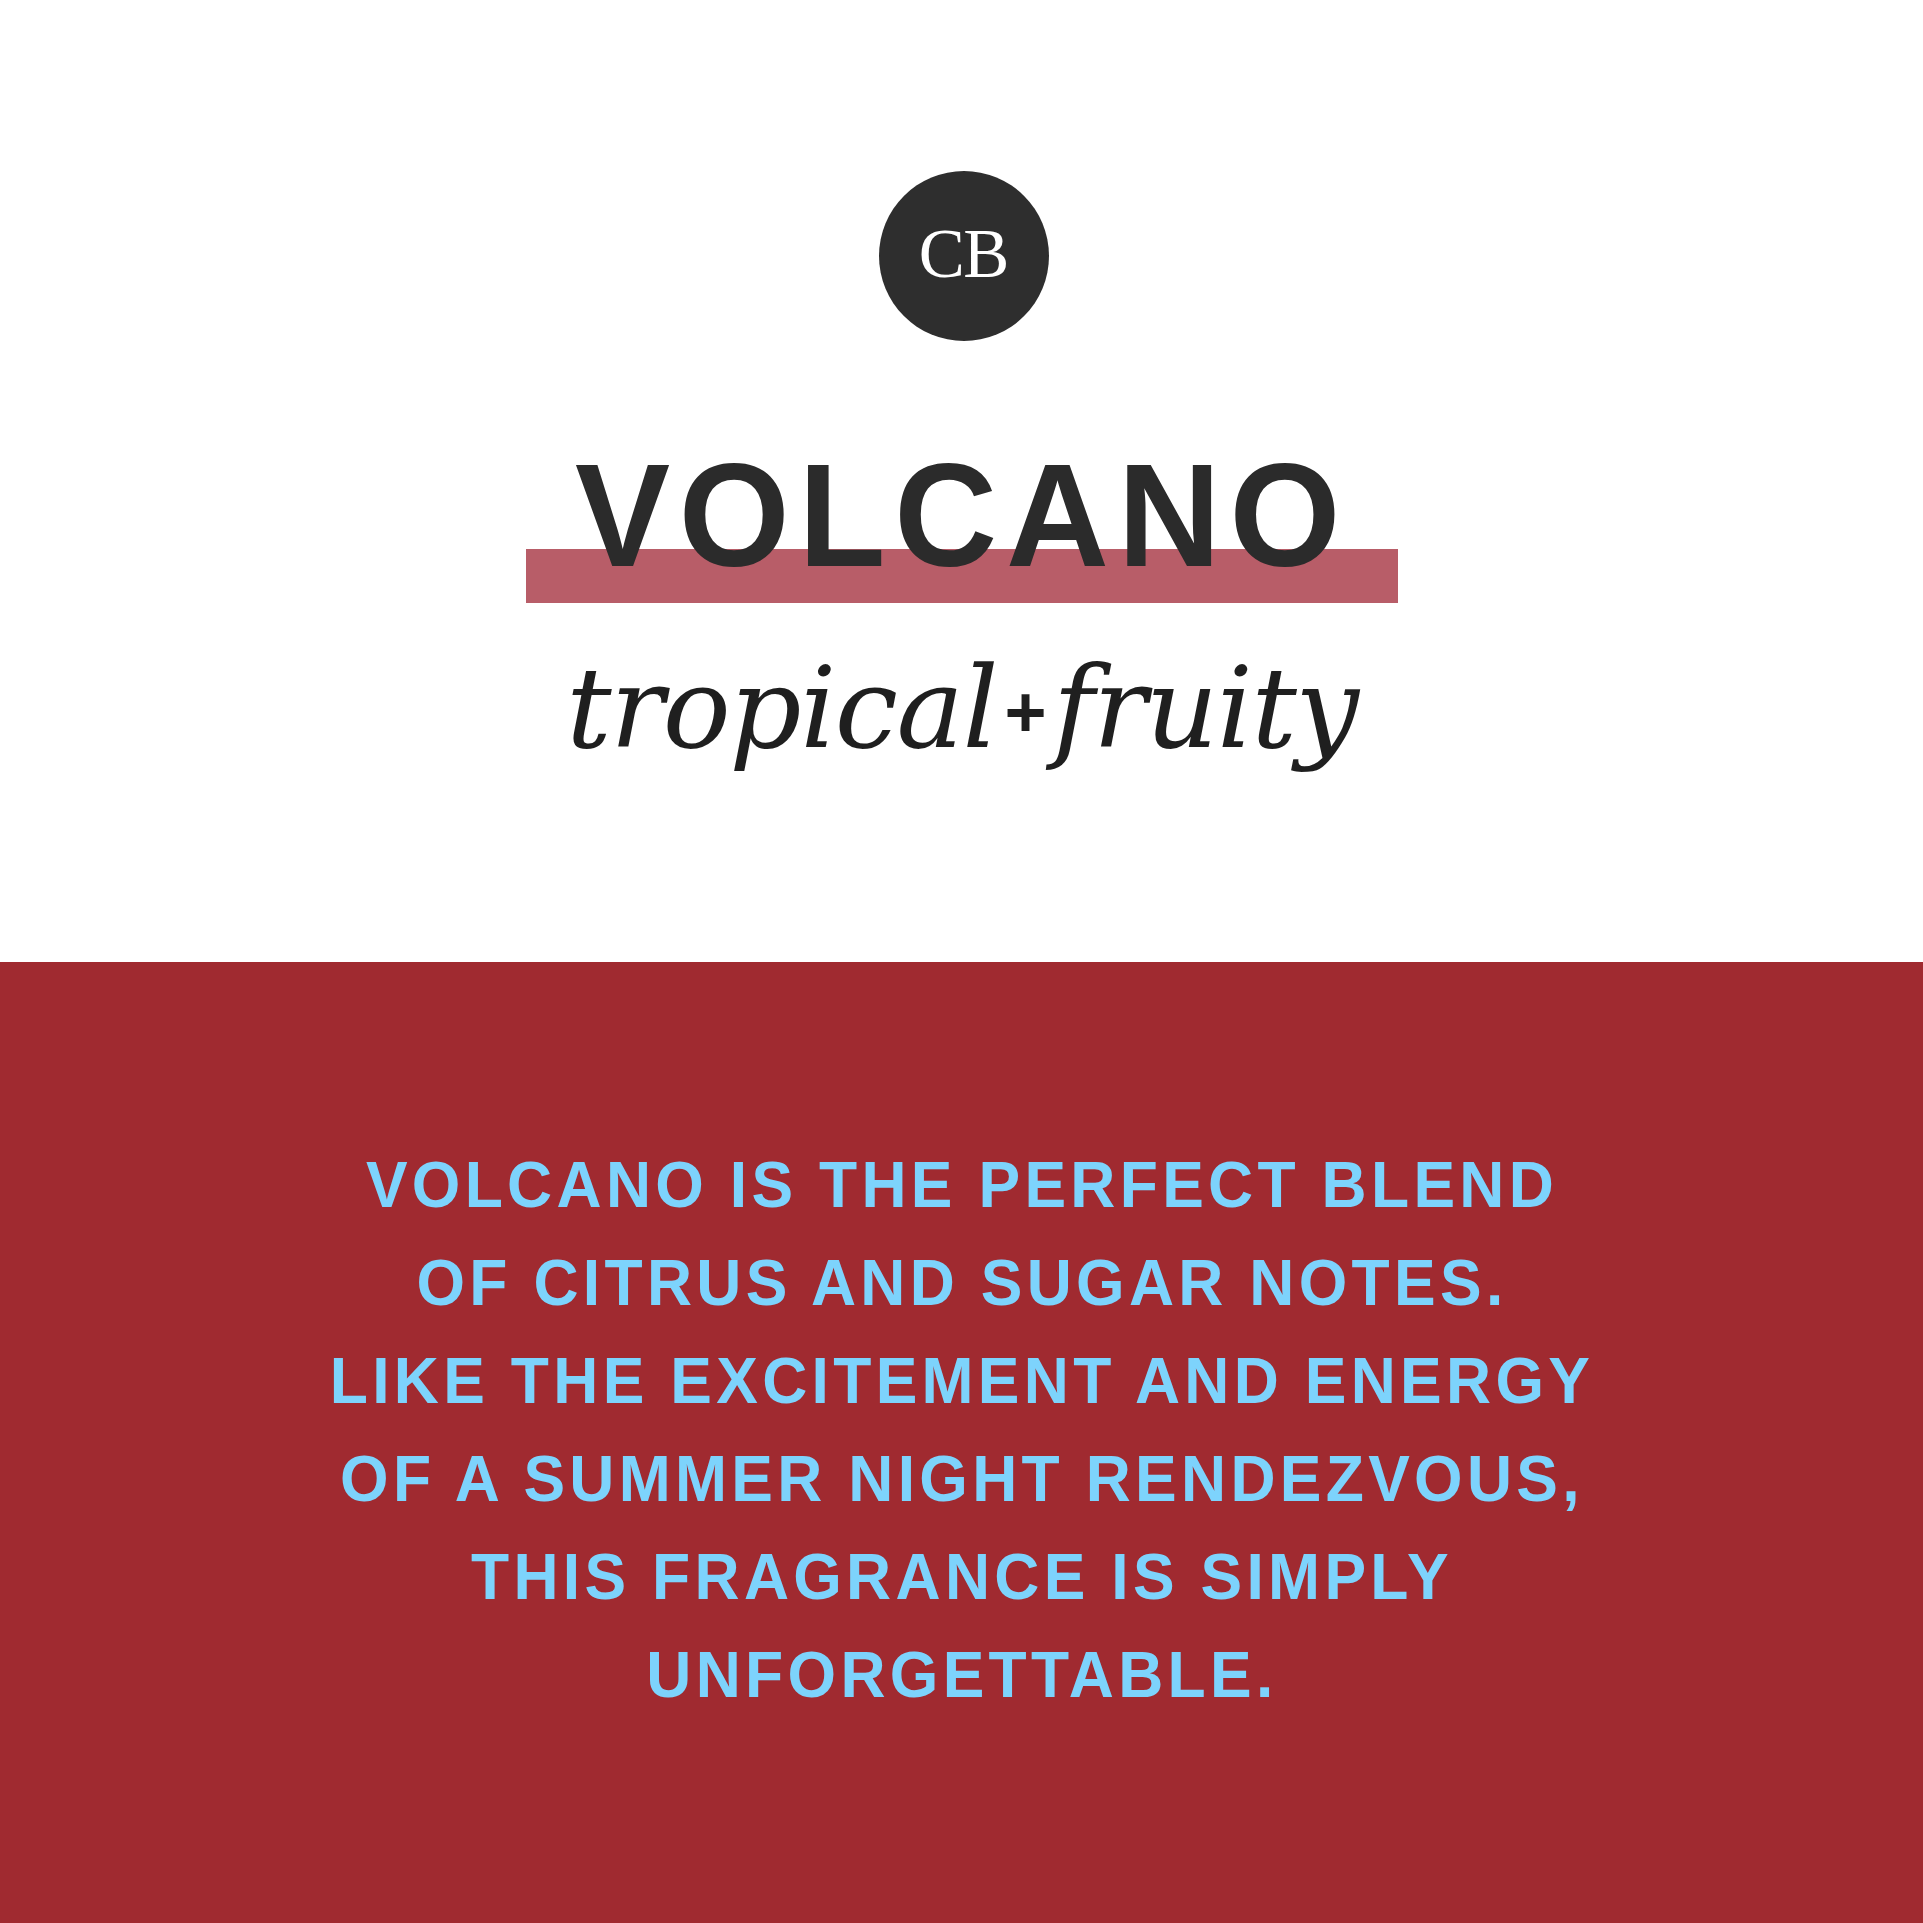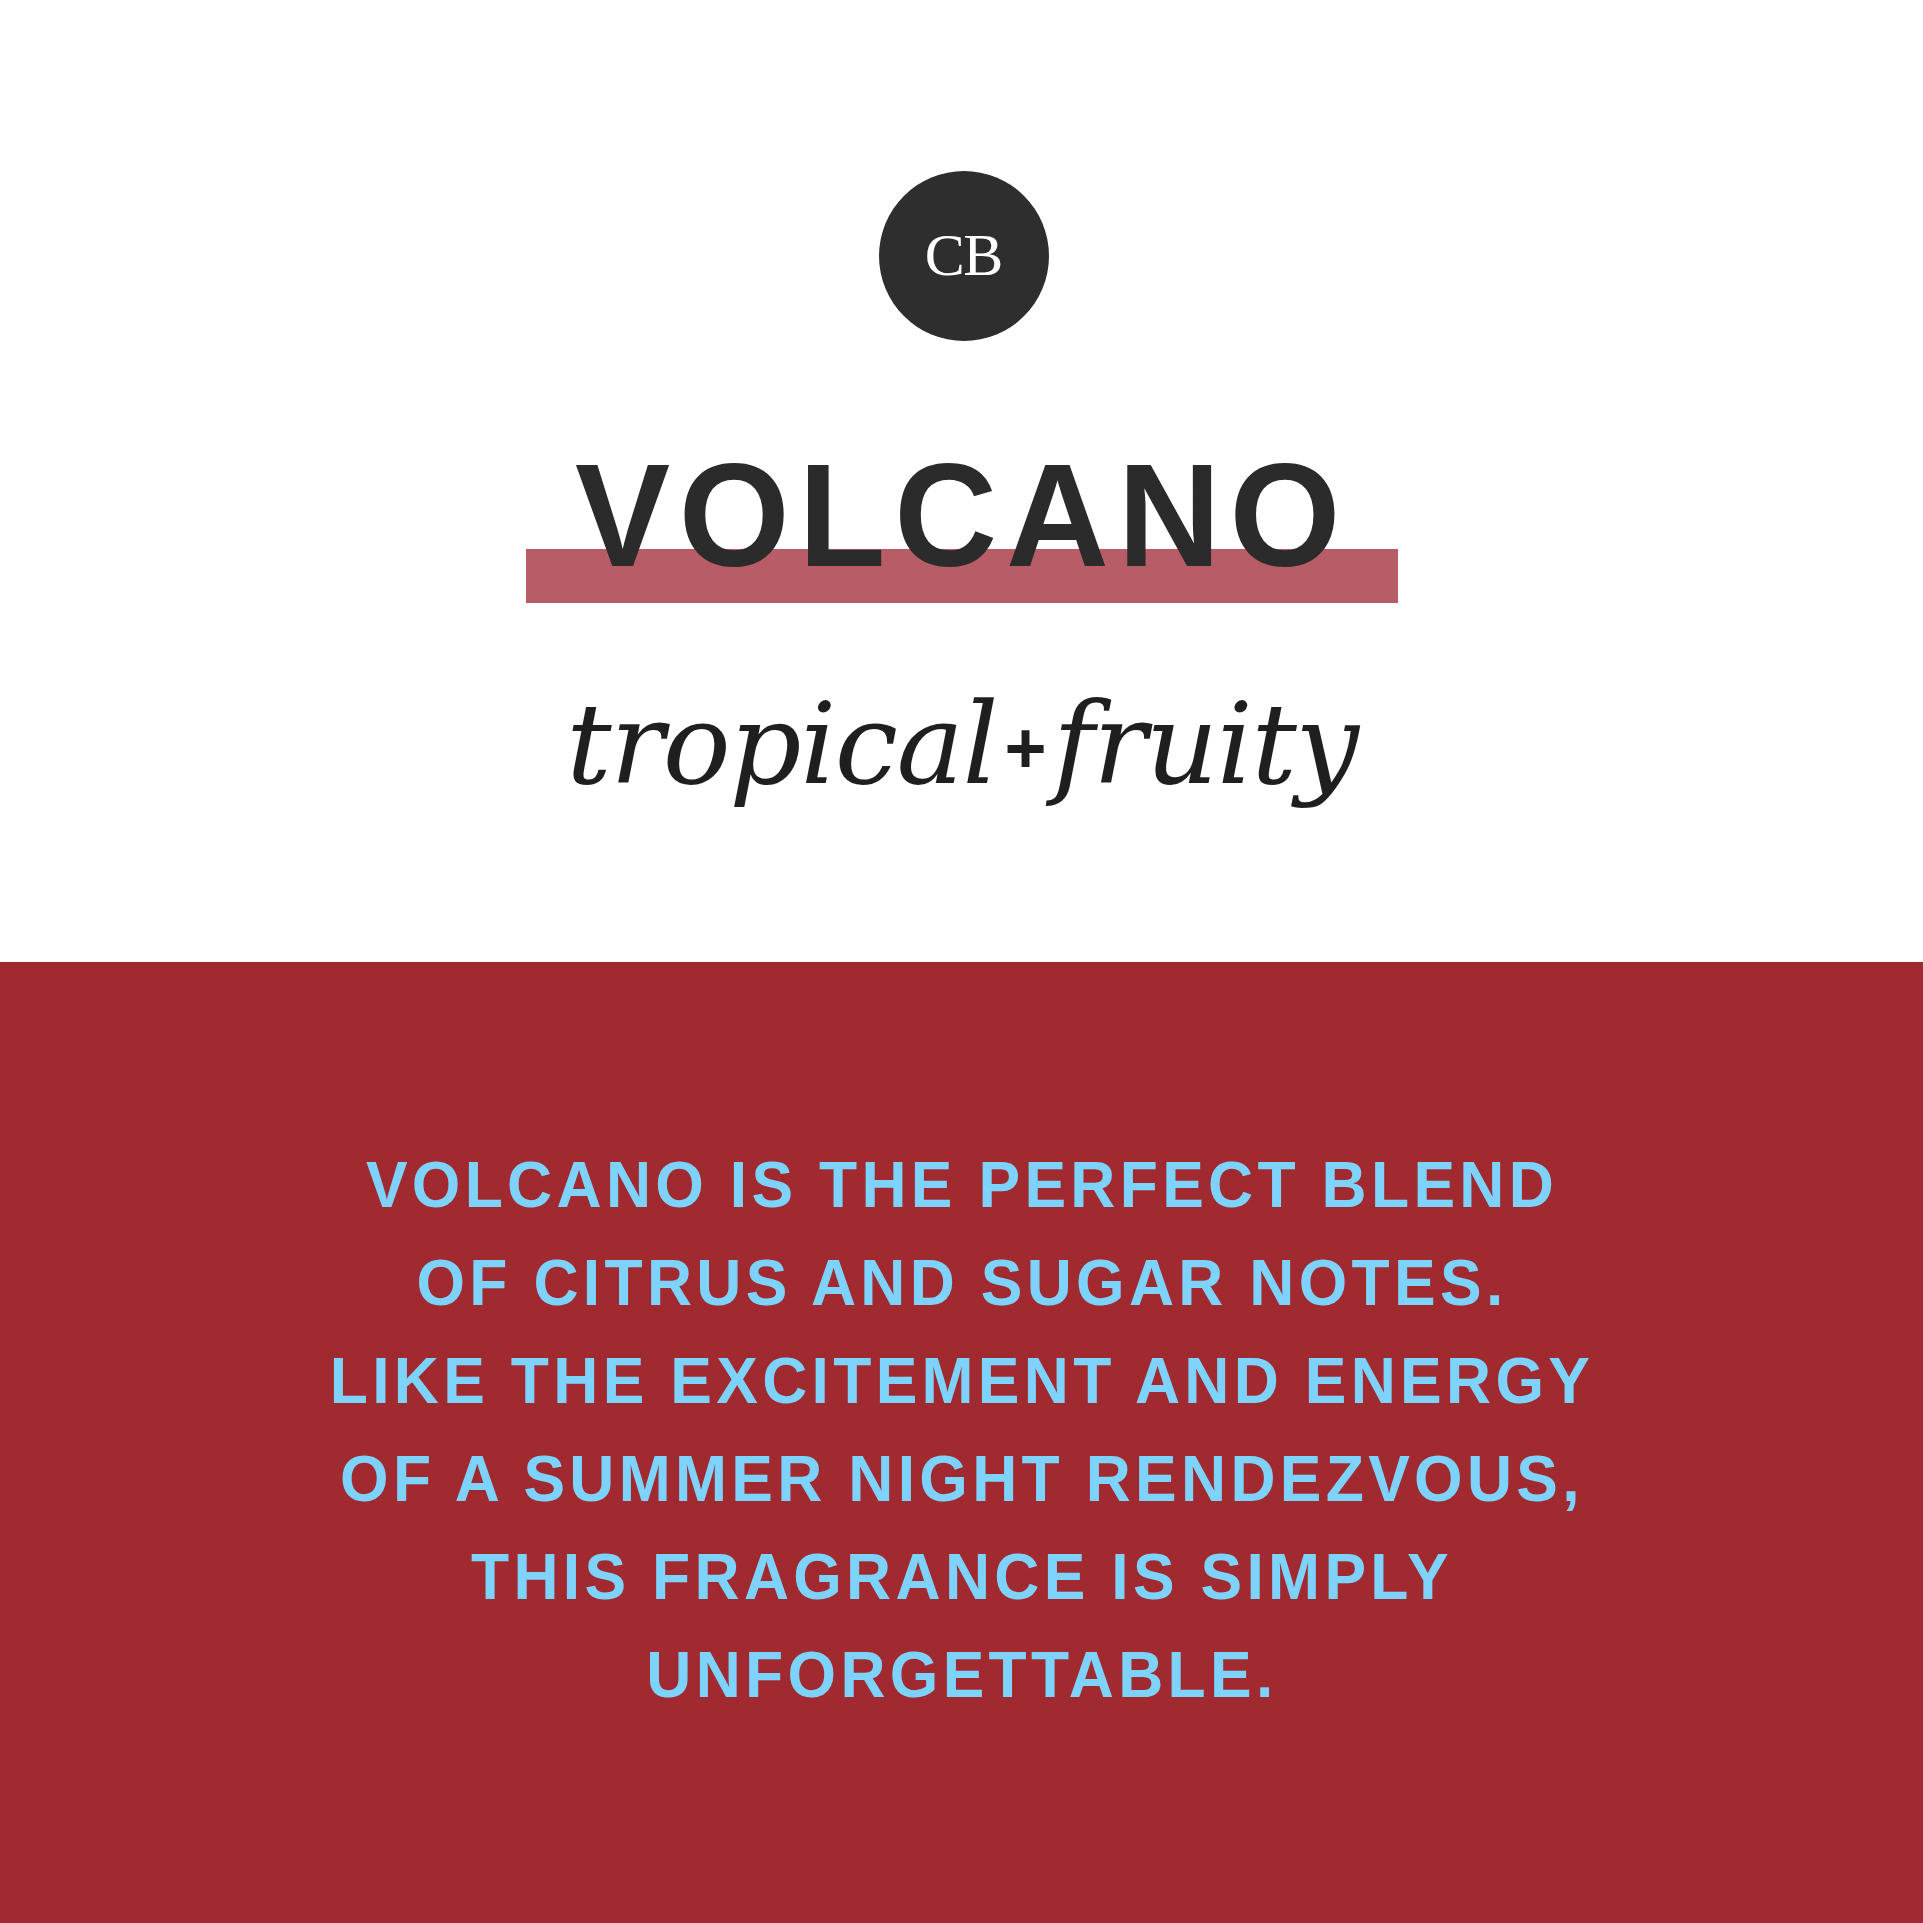--- a/index.html
+++ b/index.html
@@ -38,21 +38,21 @@
     height: 170px;
     border-radius: 50%;
     background: #2e2e2e;
     display: flex;
     align-items: center;
     justify-content: center;
   }
   .logo-monogram {
     color: #ffffff;
     font-family: "Liberation Serif", serif;
-    font-size: 60px;
+    font-size: 69px;
     font-weight: 400;
     letter-spacing: -1.5px;
     line-height: 1;
     margin-top: -3px;
     margin-left: -1.5px;
     white-space: nowrap;
   }
 
   
   .title-block {
@@ -83,21 +83,21 @@
     letter-spacing: 9px;
     line-height: 135px;
     transform: scaleX(0.97);
     white-space: nowrap;
   }
 
   
   .tagline {
     position: absolute;
     left: 0;
-    top: 669px;
+    top: 633px;
     width: 1924px;
     text-align: center;
     color: #1f1f1f;
     font-family: "DejaVu Serif", serif;
     font-style: italic;
     font-size: 113px;
     font-weight: 400;
     line-height: 150px;
     letter-spacing: -1.5px;
     white-space: nowrap;

